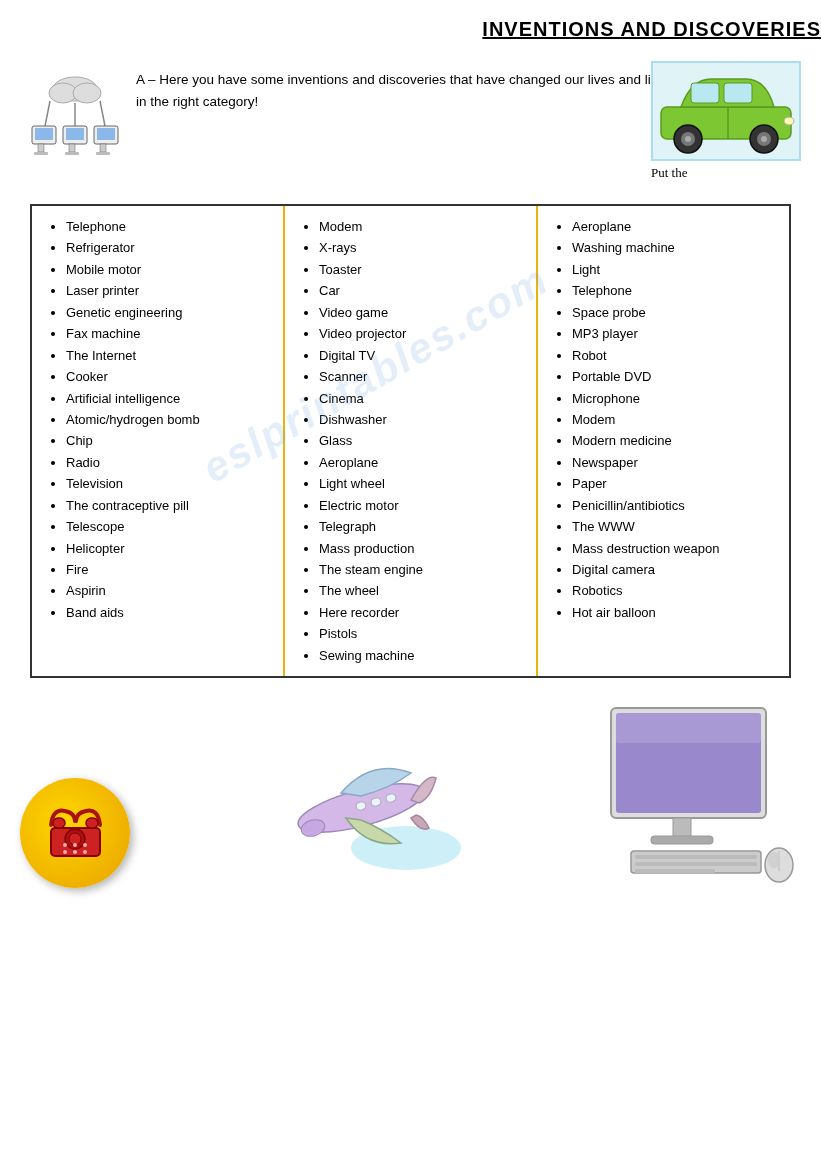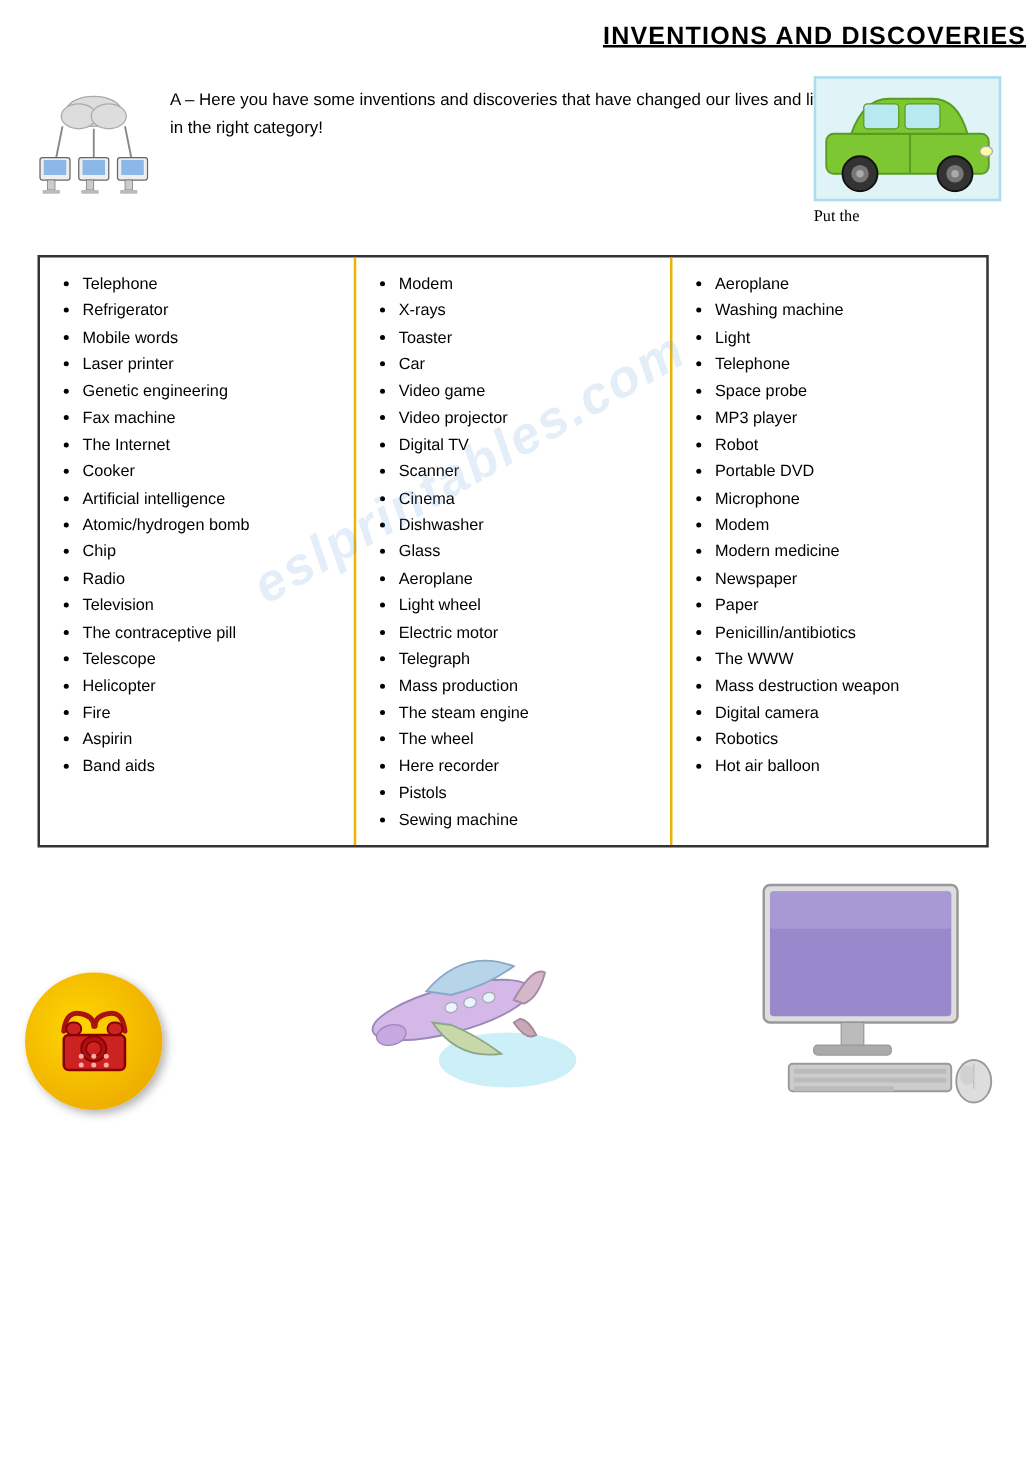--- a/index.html
+++ b/index.html
@@ -229,21 +229,21 @@
     </div>
     <div class="put-the-text">Put the</div>
   </div>
 </div>
 
 <div class="main-table">
   <div class="col">
     <ul id="col1-list">
         <li>Telephone</li>
         <li>Refrigerator</li>
-        <li>Mobile words</li>
+        <li>Mobile motor</li>
         <li>Laser printer</li>
         <li>Genetic engineering</li>
         <li>Fax machine</li>
         <li>The Internet</li>
         <li>Cooker</li>
         <li>Artificial intelligence</li>
         <li>Atomic/hydrogen bomb</li>
         <li>Chip</li>
         <li>Radio</li>
         <li>Television</li>

